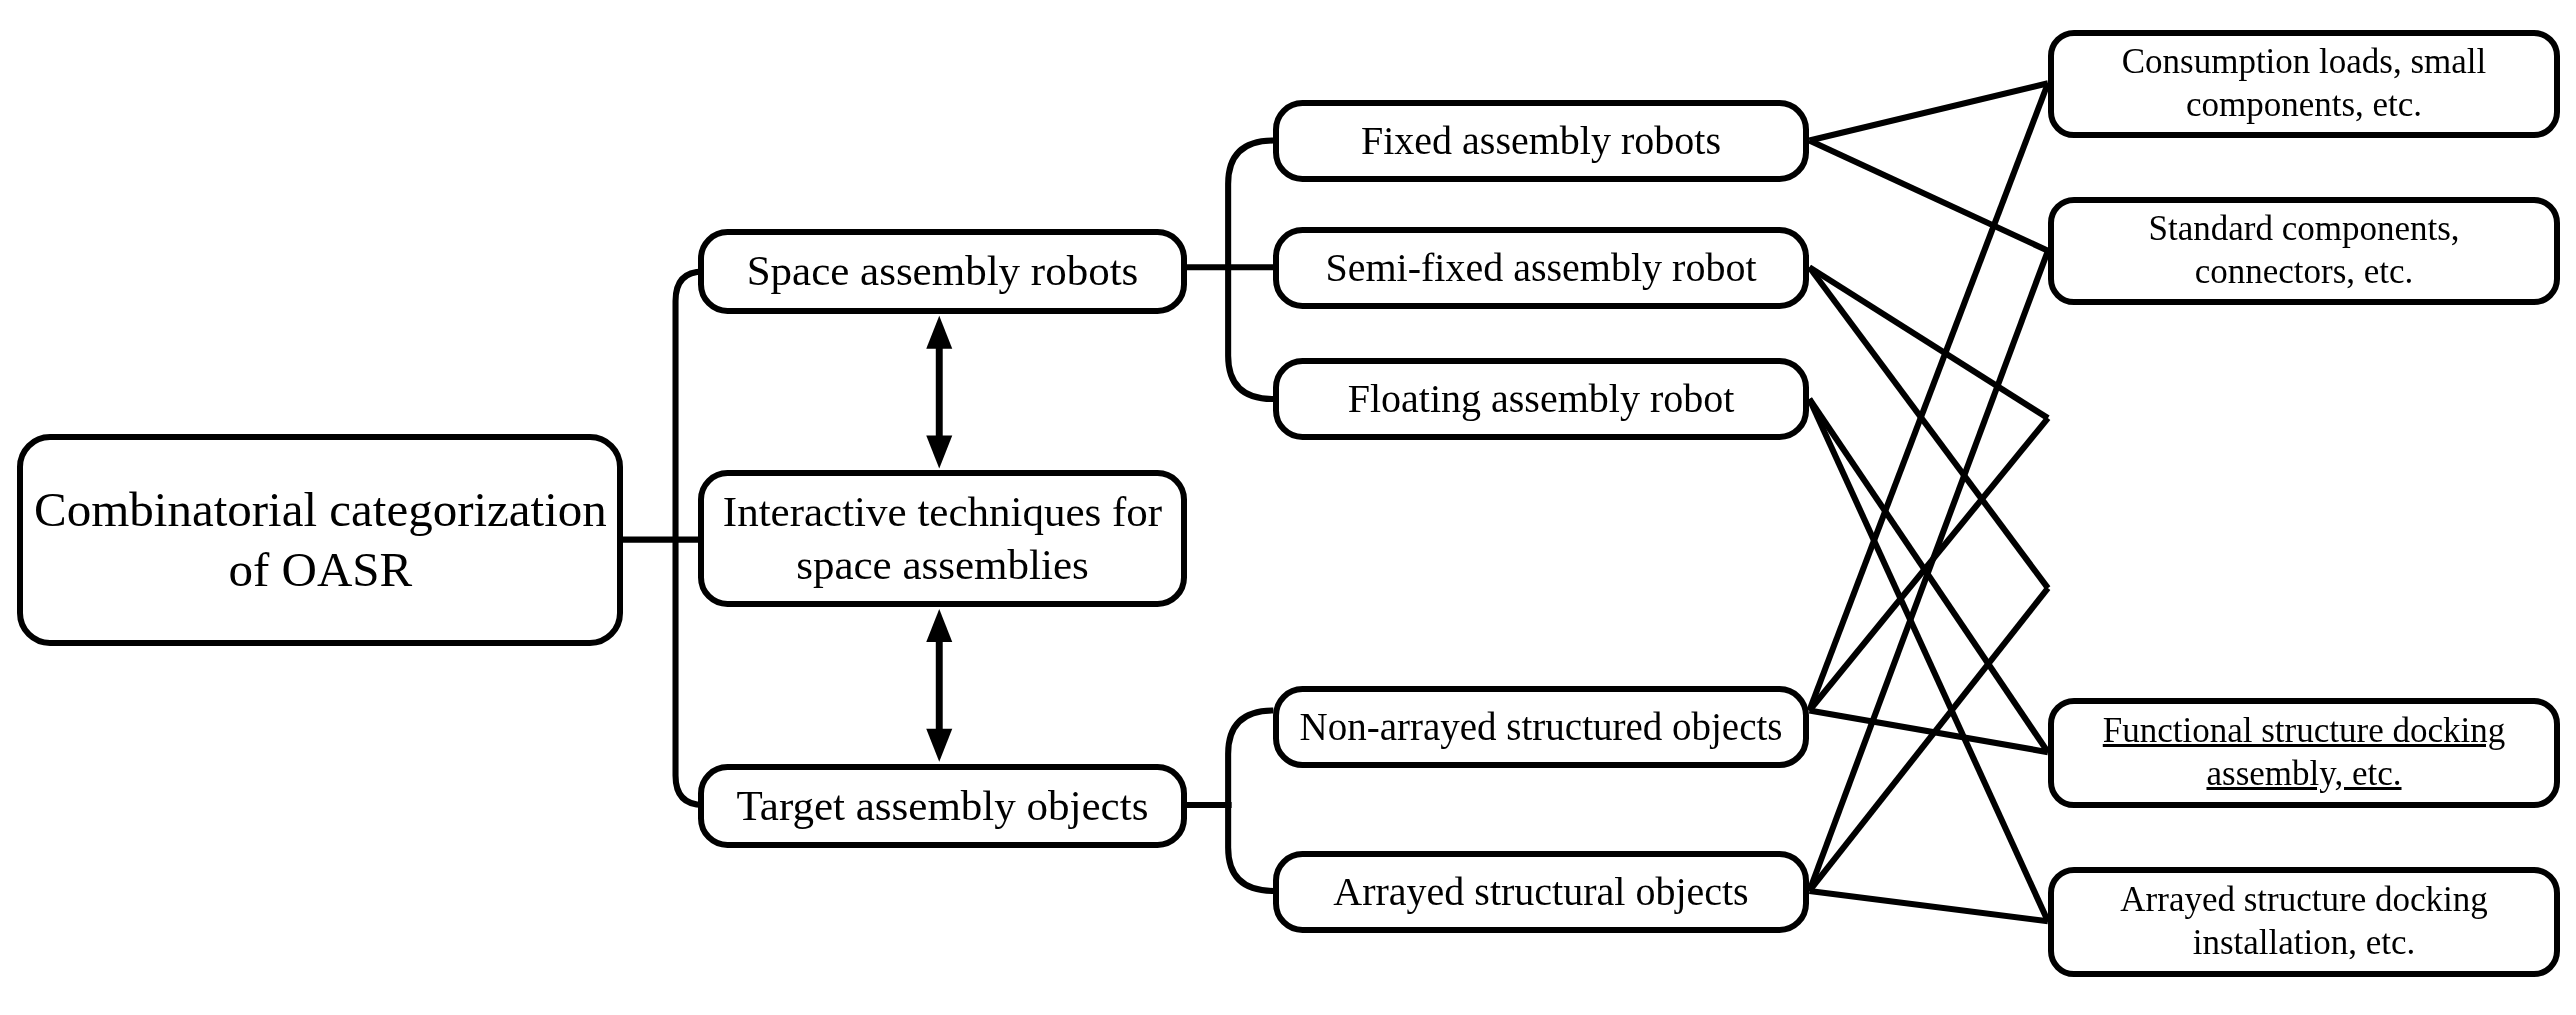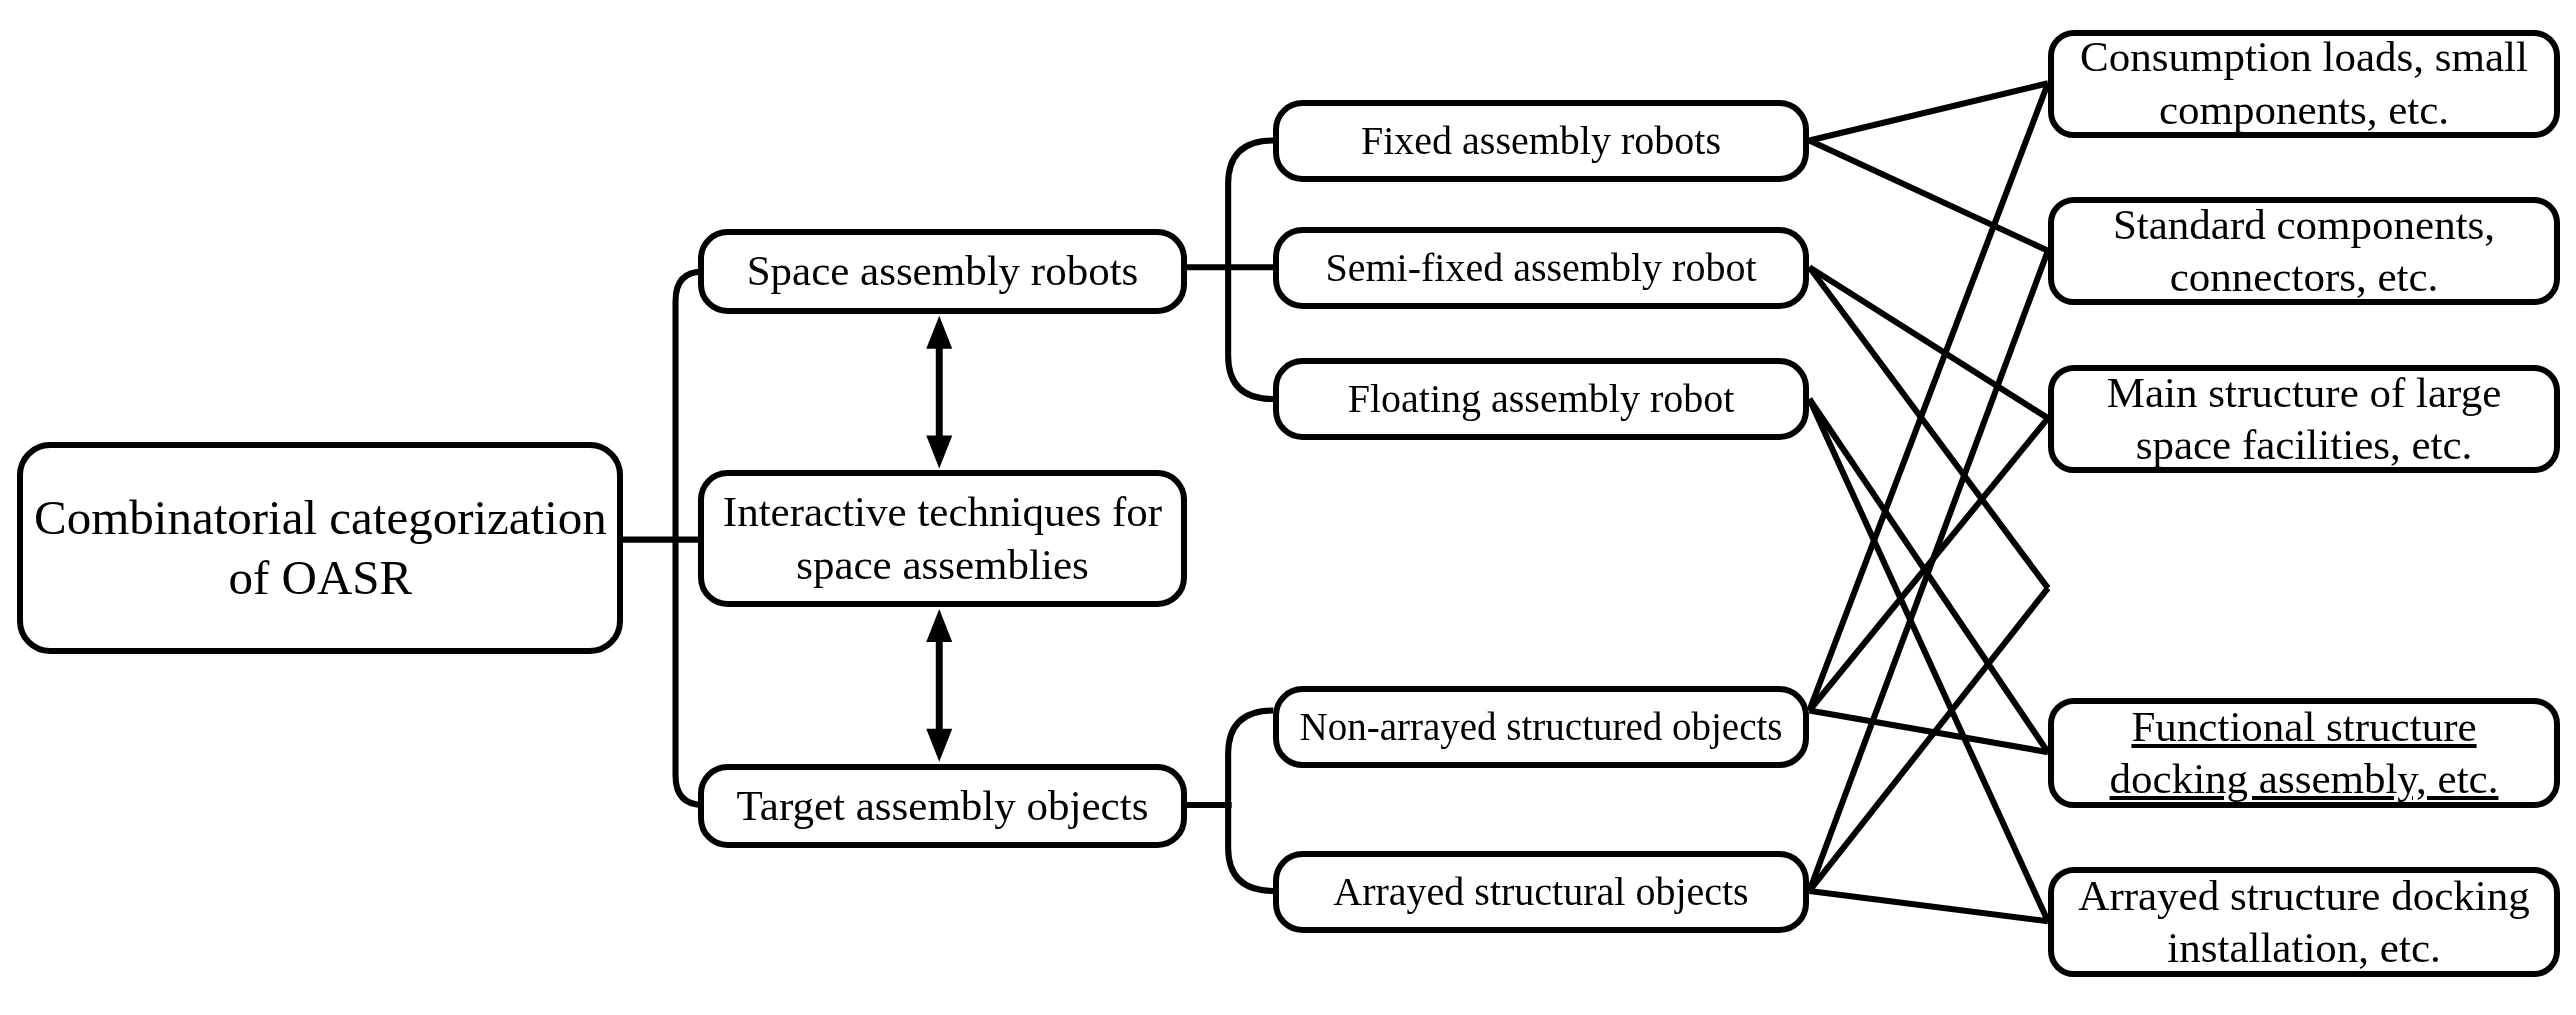--- a/index.html
+++ b/index.html
@@ -32,33 +32,33 @@
     display: flex;
     align-items: center;
     justify-content: center;
     text-align: center;
     line-height: 1.22;
     z-index: 2;
   }
   .nowrap { white-space: nowrap; }
 
   
-  .n-root        { left: 17.4px;   top: 434px; width: 606px; height: 212px; font-size: 49px; border-radius: 33px; margin-top: 8px; }
+  .n-root        { left: 17.4px;   top: 434px; width: 606px; height: 212px; font-size: 49px; border-radius: 33px; }
   
   .n-space       { left: 698px;  top: 229px; width: 489px; height: 85px;  font-size: 43px; }
   .n-interactive { left: 698px;  top: 470px; width: 489px; height: 137px; font-size: 43px; padding: 0 17.4px; }
   .n-target      { left: 698px;  top: 764px; width: 489px; height: 84px;  font-size: 43px; }
   
   .n-fixed       { left: 1273px; top: 100px; width: 536px; height: 82px;  font-size: 40px; }
   .n-semifixed   { left: 1273px; top: 227px; width: 536px; height: 82px;  font-size: 40px; }
   .n-floating    { left: 1273px; top: 358px; width: 536px; height: 82px;  font-size: 40px; }
   .n-nonarrayed  { left: 1273px; top: 670px; width: 536px; height: 82px;  font-size: 39px; margin-top: 16px; }
   .n-arrayed     { left: 1273px; top: 851px; width: 536px; height: 82px;  font-size: 40px; }
   
-  .n-cat { width: 512px; font-size: 43px; padding: 0 22.6px; border-radius: 26px; }
+  .n-cat { width: 512px; font-size: 35px; padding: 0 22.6px; border-radius: 26px; }
   .n-consumption  { left: 2048px; top: 29.5px;  height: 108px; }
   .n-standard     { left: 2048px; top: 197px; height: 108px; }
   .n-mainstruct   { left: 2048px; top: 365px; height: 108px; }
   .n-standardized { left: 2048px; top: 534px; height: 110px; }
   .n-functional   { left: 2048px; top: 698px; height: 110px; text-decoration: underline; }
   .n-modular      { left: 2048px; top: 867px; height: 110px; }
 </style>
 </head>
 <body>
 
@@ -132,23 +132,20 @@
   <div class="node n-arrayed nowrap">
     <span>Arrayed structural objects</span>
   </div>
 
   <div class="node n-cat n-consumption">
     <span>Consumption loads, small components, etc.</span>
   </div>
   <div class="node n-cat n-standard">
     <span>Standard components, connectors, etc.</span>
   </div>
-  <div class="node n-cat n-mainstruct">
-    <span>Main structure of large space facilities, etc.</span>
-  </div>
   <div class="node n-cat n-functional">
     <span>Functional structure docking assembly, etc.</span>
   </div>
   <div class="node n-cat n-modular">
     <span>Arrayed structure docking installation, etc.</span>
   </div>
 
 </div>
 
 

